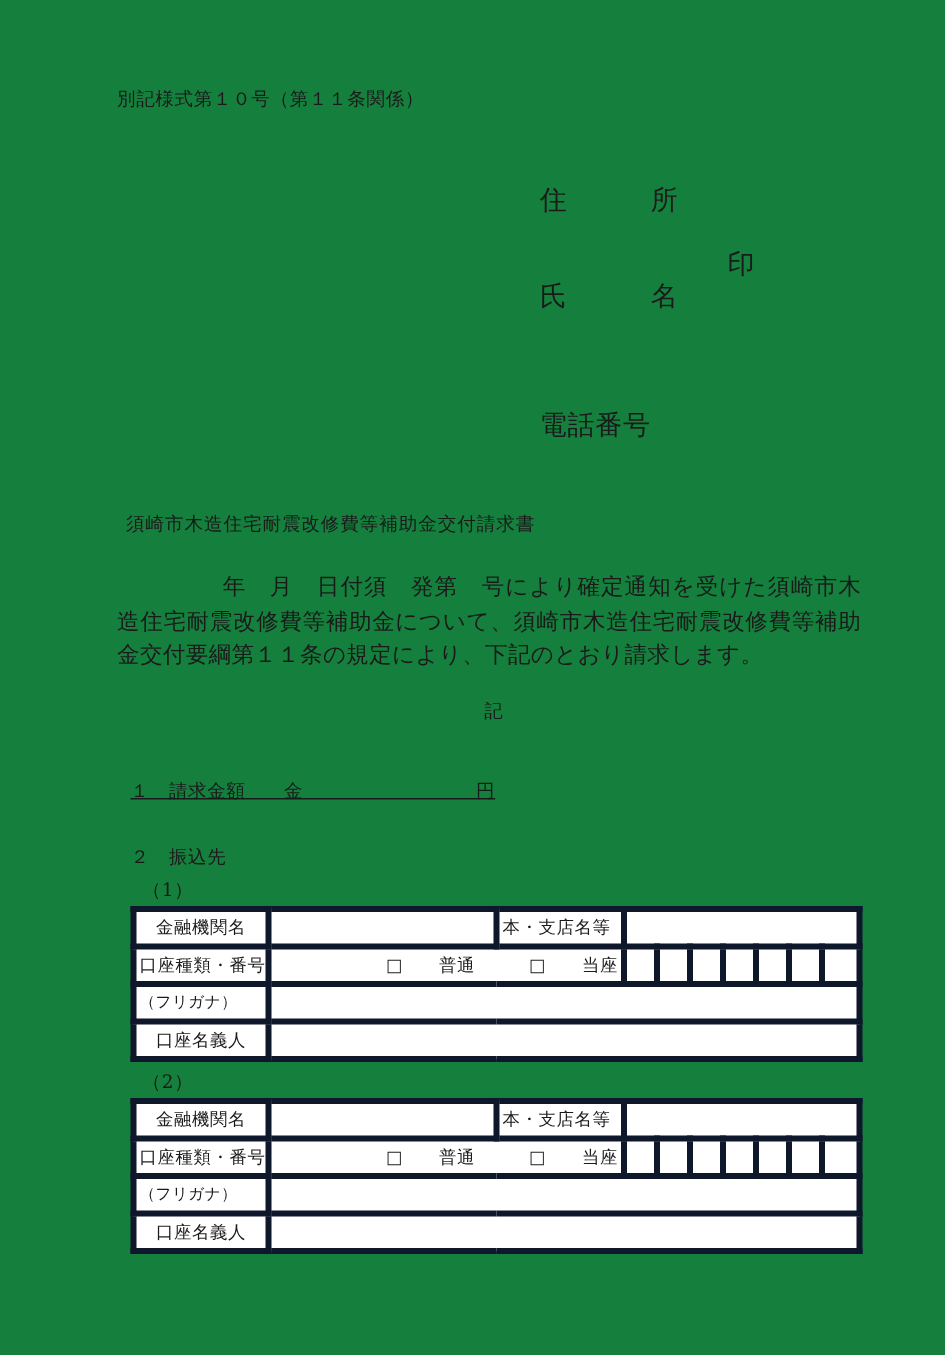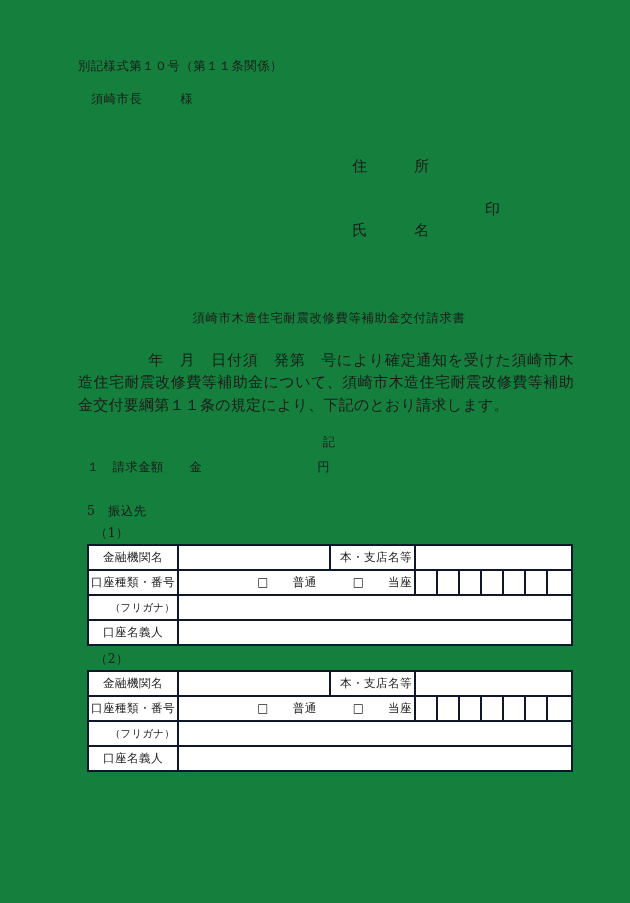--- a/index.html
+++ b/index.html
@@ -45,39 +45,38 @@
     letter-spacing: 0.5px;
     margin-top: 16px;
     padding-left: 13px;
     white-space: pre;
   }
 
   
   .applicant {
     margin-top: 26px;
     padding-left: 232px;
-    font-size: 15px;
+    font-size: 18px;
     letter-spacing: 0.5px;
   }
   .applicant .row {
     display: block;
     line-height: 21.5px;
     white-space: pre;
     position: relative;
   }
   .applicant .seal {
     position: absolute;
     left: 175px;
     top: 0;
   }
 
   
   .doc-title {
     margin-top: 25px;
-    text-align: center;
     font-size: 12.4px;
     letter-spacing: 0.6px;
     padding-left: 6px;
   }
 
   
   .body-para {
     margin-top: 22px;
     font-size: 15px;
     line-height: 22.5px;
@@ -98,63 +97,63 @@
     padding-left: 6px;
   }
 
   
   .item {
     font-size: 12.3px;
     letter-spacing: 0.5px;
     white-space: pre;
     padding-left: 9px;
   }
-  .item-amount { margin-top: 8px; }
+  .item-amount { margin-top: 36px; text-decoration: underline; }
   .item-bank   { margin-top: 27px; }
   .sub-label {
     font-size: 12.3px;
     letter-spacing: 0.5px;
     padding-left: 17px;
     margin-top: 5px;
   }
 
   
   table.bank {
     border-collapse: collapse;
     table-layout: fixed;
     width: 486px;
     margin-left: 9px;
     margin-top: 2px;
     font-size: 11.6px;
     letter-spacing: 0.4px;
   }
   table.bank td {
-    border: 2px solid #0f172a;
+    border: 4px solid #0f172a;
     height: 25px;
     padding: 0 2px;
     box-sizing: border-box;
     vertical-align: middle;
     background: #fff;
   }
   td.lbl {
     text-align: center;
     white-space: pre;
   }
   td.branch-lbl {
-    text-align: right;
+    text-align: left;
     white-space: pre;
   }
   td.kind-cell {
     padding-left: 18px;
     letter-spacing: 0.4px;
     white-space: pre;
     text-align: right;
   }
   td.furigana {
-    text-align: right;
+    text-align: left;
     font-size: 10.4px;
     letter-spacing: 0.3px;
     border-bottom: 1px dotted #6a6a6a;
   }
   td.furigana-val {
     border-bottom: 1px dotted #6a6a6a;
   }
   td.yen-cell {
     text-align: center;
   }
@@ -162,43 +161,45 @@
 </style>
 </head>
 <body>
 
 <div class="page">
   <div class="sheet">
 
     <div class="form-no">別記様式第１０号（第１１条関係）</div>
 
 
-    <div class="addressee">須崎市長　　　様</div>
 
     <div class="applicant">
       <div class="row">
         <span>住　　　所</span>
       </div>
       <div class="row">
         <span>氏　　　名</span>
         <span class="seal">印</span>
       </div>
+      <div class="row">
+        <span>電話番号</span>
+      </div>
     </div>
 
     <div class="doc-title">須崎市木造住宅耐震改修費等補助金交付請求書</div>
 
     <div class="body-para">
       <span class="indent"></span><span>年　月　日付須　発第　号により確定通知を受けた須崎市木造住宅耐震改修費等補助金について、須崎市木造住宅耐震改修費等補助金交付要綱第１１条の規定により、下記のとおり請求します。</span>
     </div>
 
     <div class="ki">記</div>
 
     <div class="item item-amount">１　請求金額　　金　　　　　　　　　円</div>
 
-    <div class="item item-bank">5　振込先</div>
+    <div class="item item-bank">２　振込先</div>
 
     <div class="sub-label">（1）</div>
     <table class="bank">
       <colgroup>
         <col style="width:90px">
           <col style="width:152px">
           <col style="width:85px">
         <col style="width:22px">
           <col style="width:22px">
           <col style="width:22px">

